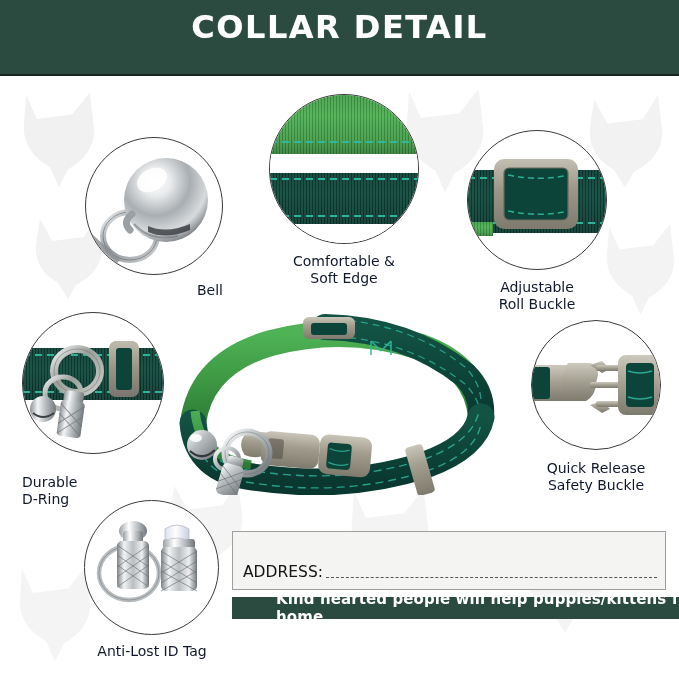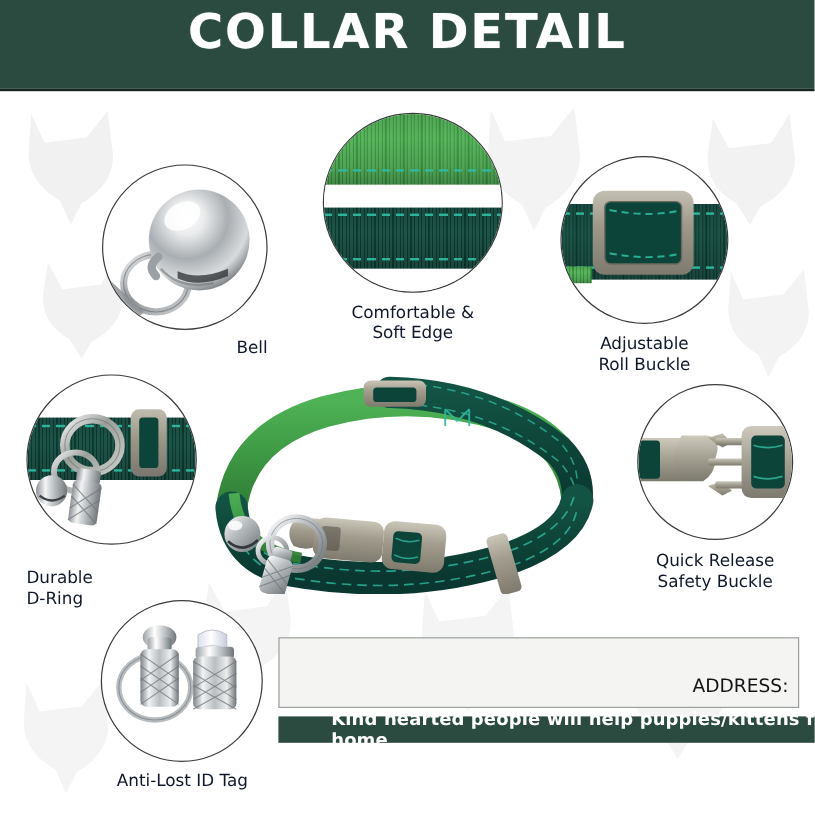--- a/index.html
+++ b/index.html
@@ -30,21 +30,21 @@
     position: absolute;
     left: 0; top: 0;
     width: 679px;
     height: 74px;
     display: flex;
     align-items: center;
     justify-content: center;
     color: #ffffff;
     font-family: "DejaVu Sans", "Liberation Sans", sans-serif;
     font-weight: bold;
-    font-size: 40px;
+    font-size: 32px;
     letter-spacing: 1.5px;
     line-height: 1;
     padding-bottom: 20px;
     box-sizing: border-box;
     text-shadow: 0 0 1px rgba(255,255,255,0.4);
   }
   .header-rule {
     position: absolute;
     left: 0; top: 74px;
     width: 679px;
@@ -482,21 +482,21 @@
         <rect x="48" y="152" width="16" height="10" rx="3" fill="url(#silverSm)"></rect>
         <rect x="45" y="160" width="22" height="32" rx="5" fill="url(#silverSm)"></rect>
         <g stroke="#6e7377" stroke-width="0.9" opacity="0.7" fill="none">
           <path d="M45 164 L67 180 M45 172 L67 188 M67 164 L45 180 M67 172 L45 188"></path>
         </g>
       </g>
     </svg>
   </div>
 
   <div class="idcard" style="left:232px; top:531px; width:434px; height:59px;">
-    <div class="idrow" style="left:10px; top:31px; width:414px;flex-direction:column;">
+    <div class="idrow" style="left:10px; top:31px; width:414px;">
       <span>ADDRESS:</span>
       <span class="dashline"></span>
     </div>
   </div>
 
   <div class="idbanner" style="left:232px; top:597px; width:520px; height:22px;padding-left:44px;">Kind hearted people will help puppies/kittens find its home</div>
 
 </div>
 
 </body></html>

